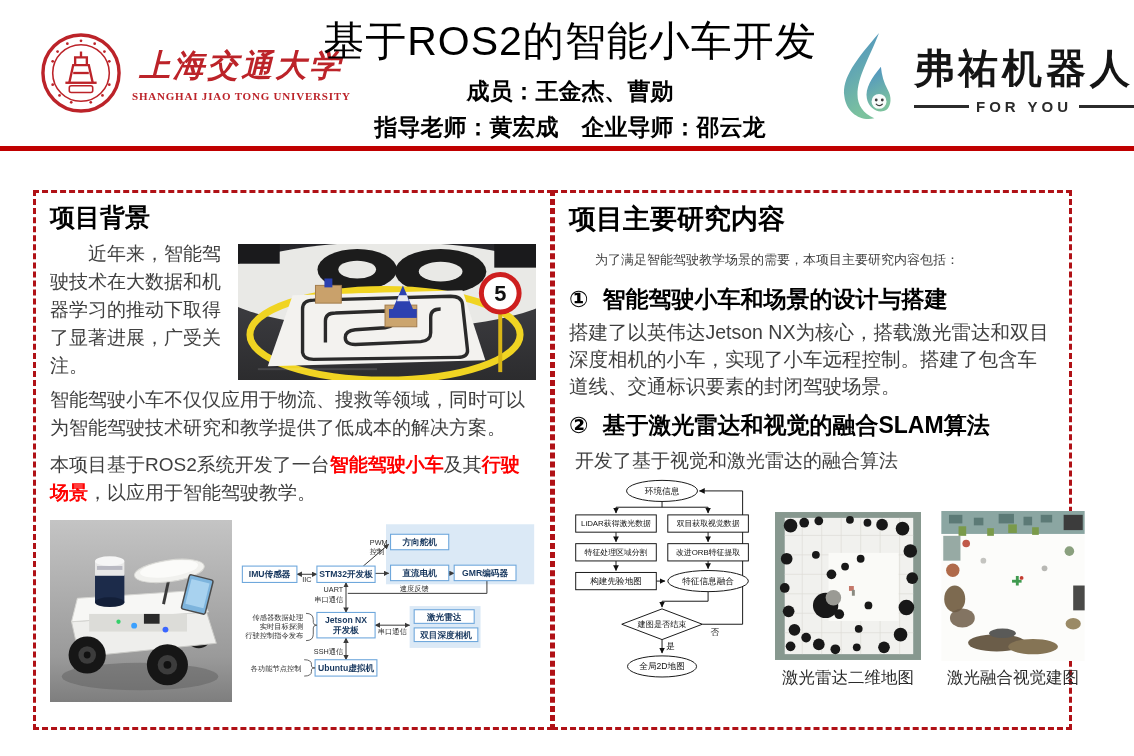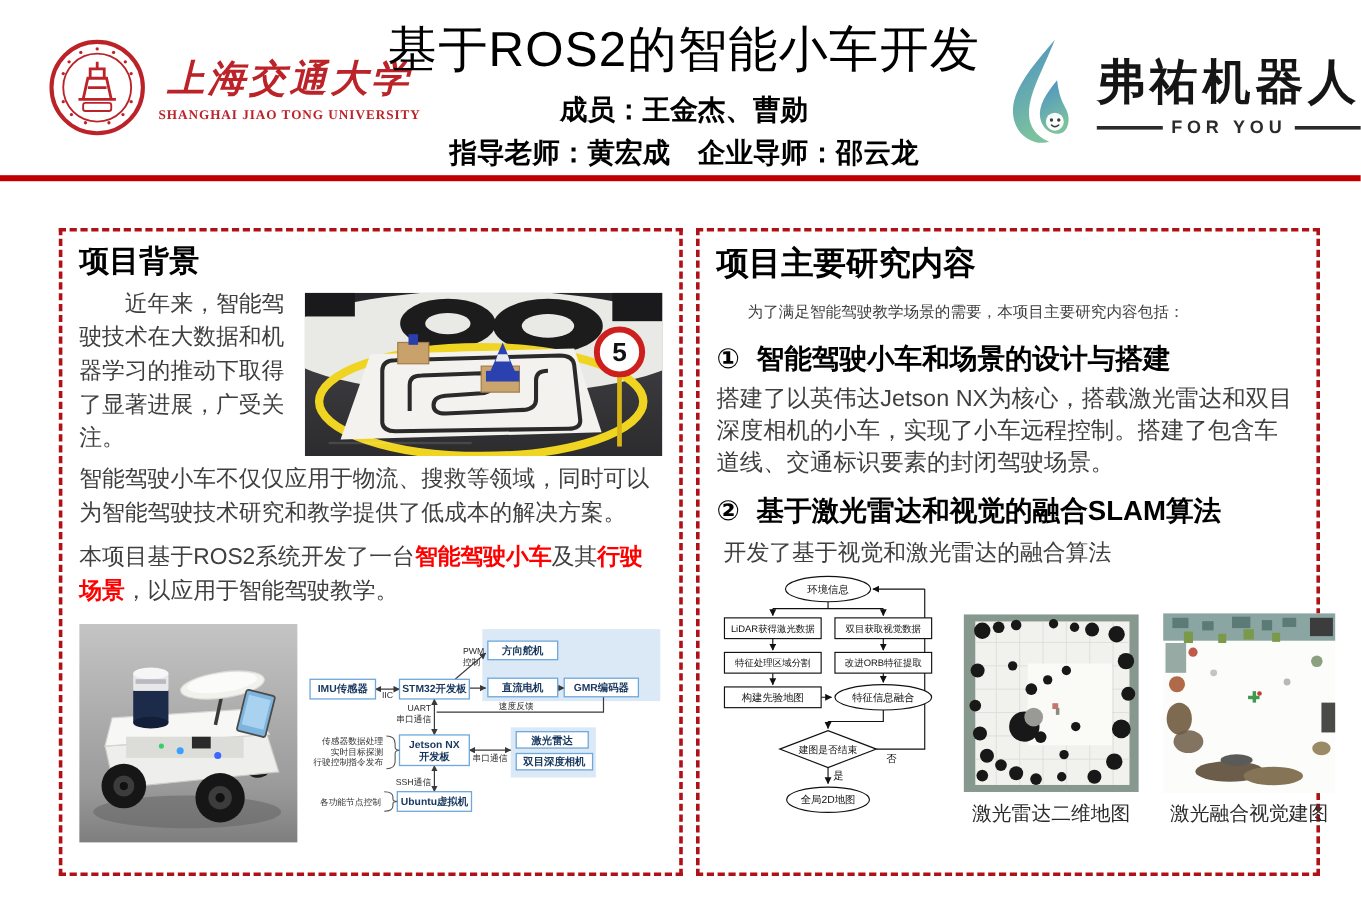--- a/index.html
+++ b/index.html
@@ -23,22 +23,22 @@
   .fy-text { display:flex; flex-direction:column; }
   .fy-name { font-size:40px; font-weight:bold; color:#151515; letter-spacing:4px; white-space:nowrap; }
   .fy-slogan { display:flex; align-items:center; gap:7px; margin-top:2px;justify-content:space-between; }
   .fy-slogan .bar { height:2.5px; background:#2b2b2b; flex:1; }
   .fy-slogan .txt { font-size:15px; font-weight:bold; color:#2b2b2b; letter-spacing:4px; white-space:nowrap; }
   .divider { position:absolute; left:0; top:146px; width:1134px; height:5px; background:#c00000; }
 
   
   .panel { position:absolute; top:190px; height:540px; border:3px dashed #b01116;
     background:#fff; padding:6px 14px 8px 14px; }
-  .panel-left  { left:49px;  width:520px; }
-  .panel-right { left:580px; width:520px; }
+  .panel-left  { left:33px;  width:520px; }
+  .panel-right { left:552px; width:520px; }
   .p-head { color:#000; font-weight:bold; }
   .panel-left  .p-head { font-size:25px; margin:2px 0 6px 0; }
   .panel-right .p-head { font-size:27px; margin:2px 0 8px 0; }
 
   
   .track-fig { float:right; width:298px; height:136px; margin:4px 0 6px 8px; }
   .para { font-size:19px; line-height:28px; color:#3f3f3f; }
   .para.indent { text-indent:2em; }
   .para2 { clear:both; margin-top:2px; }
   .para3 { margin-top:9px; }

